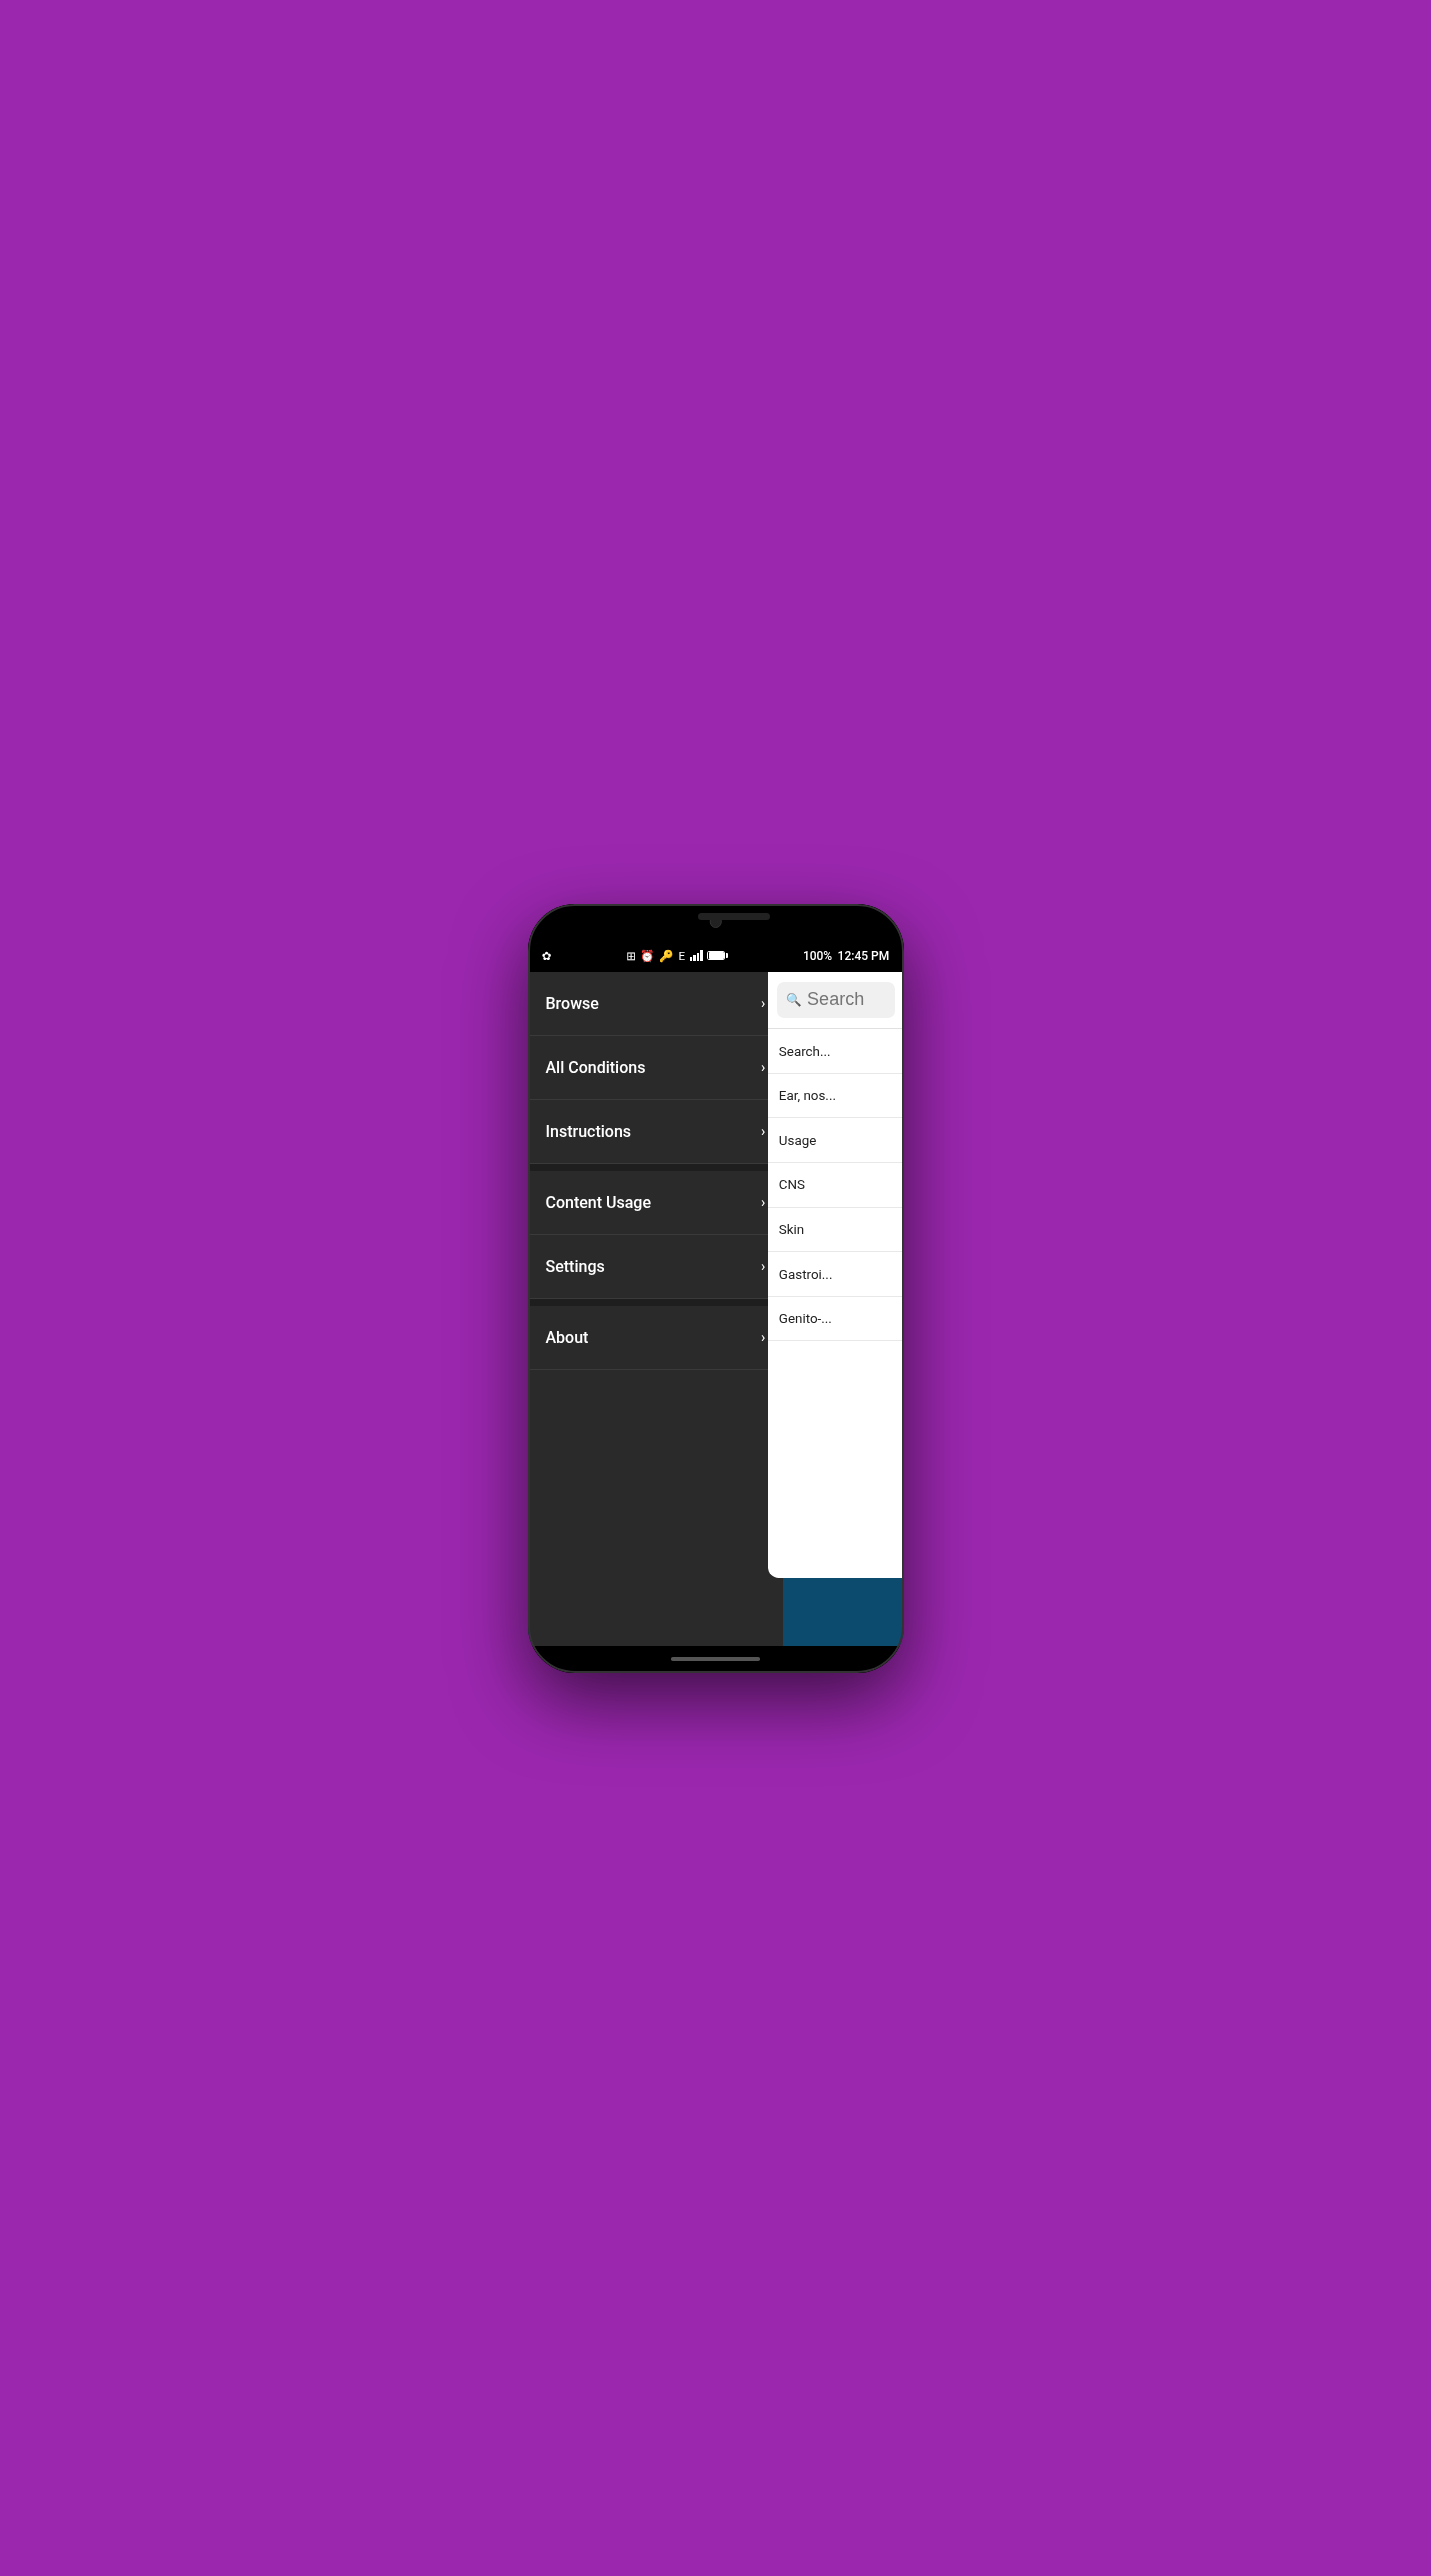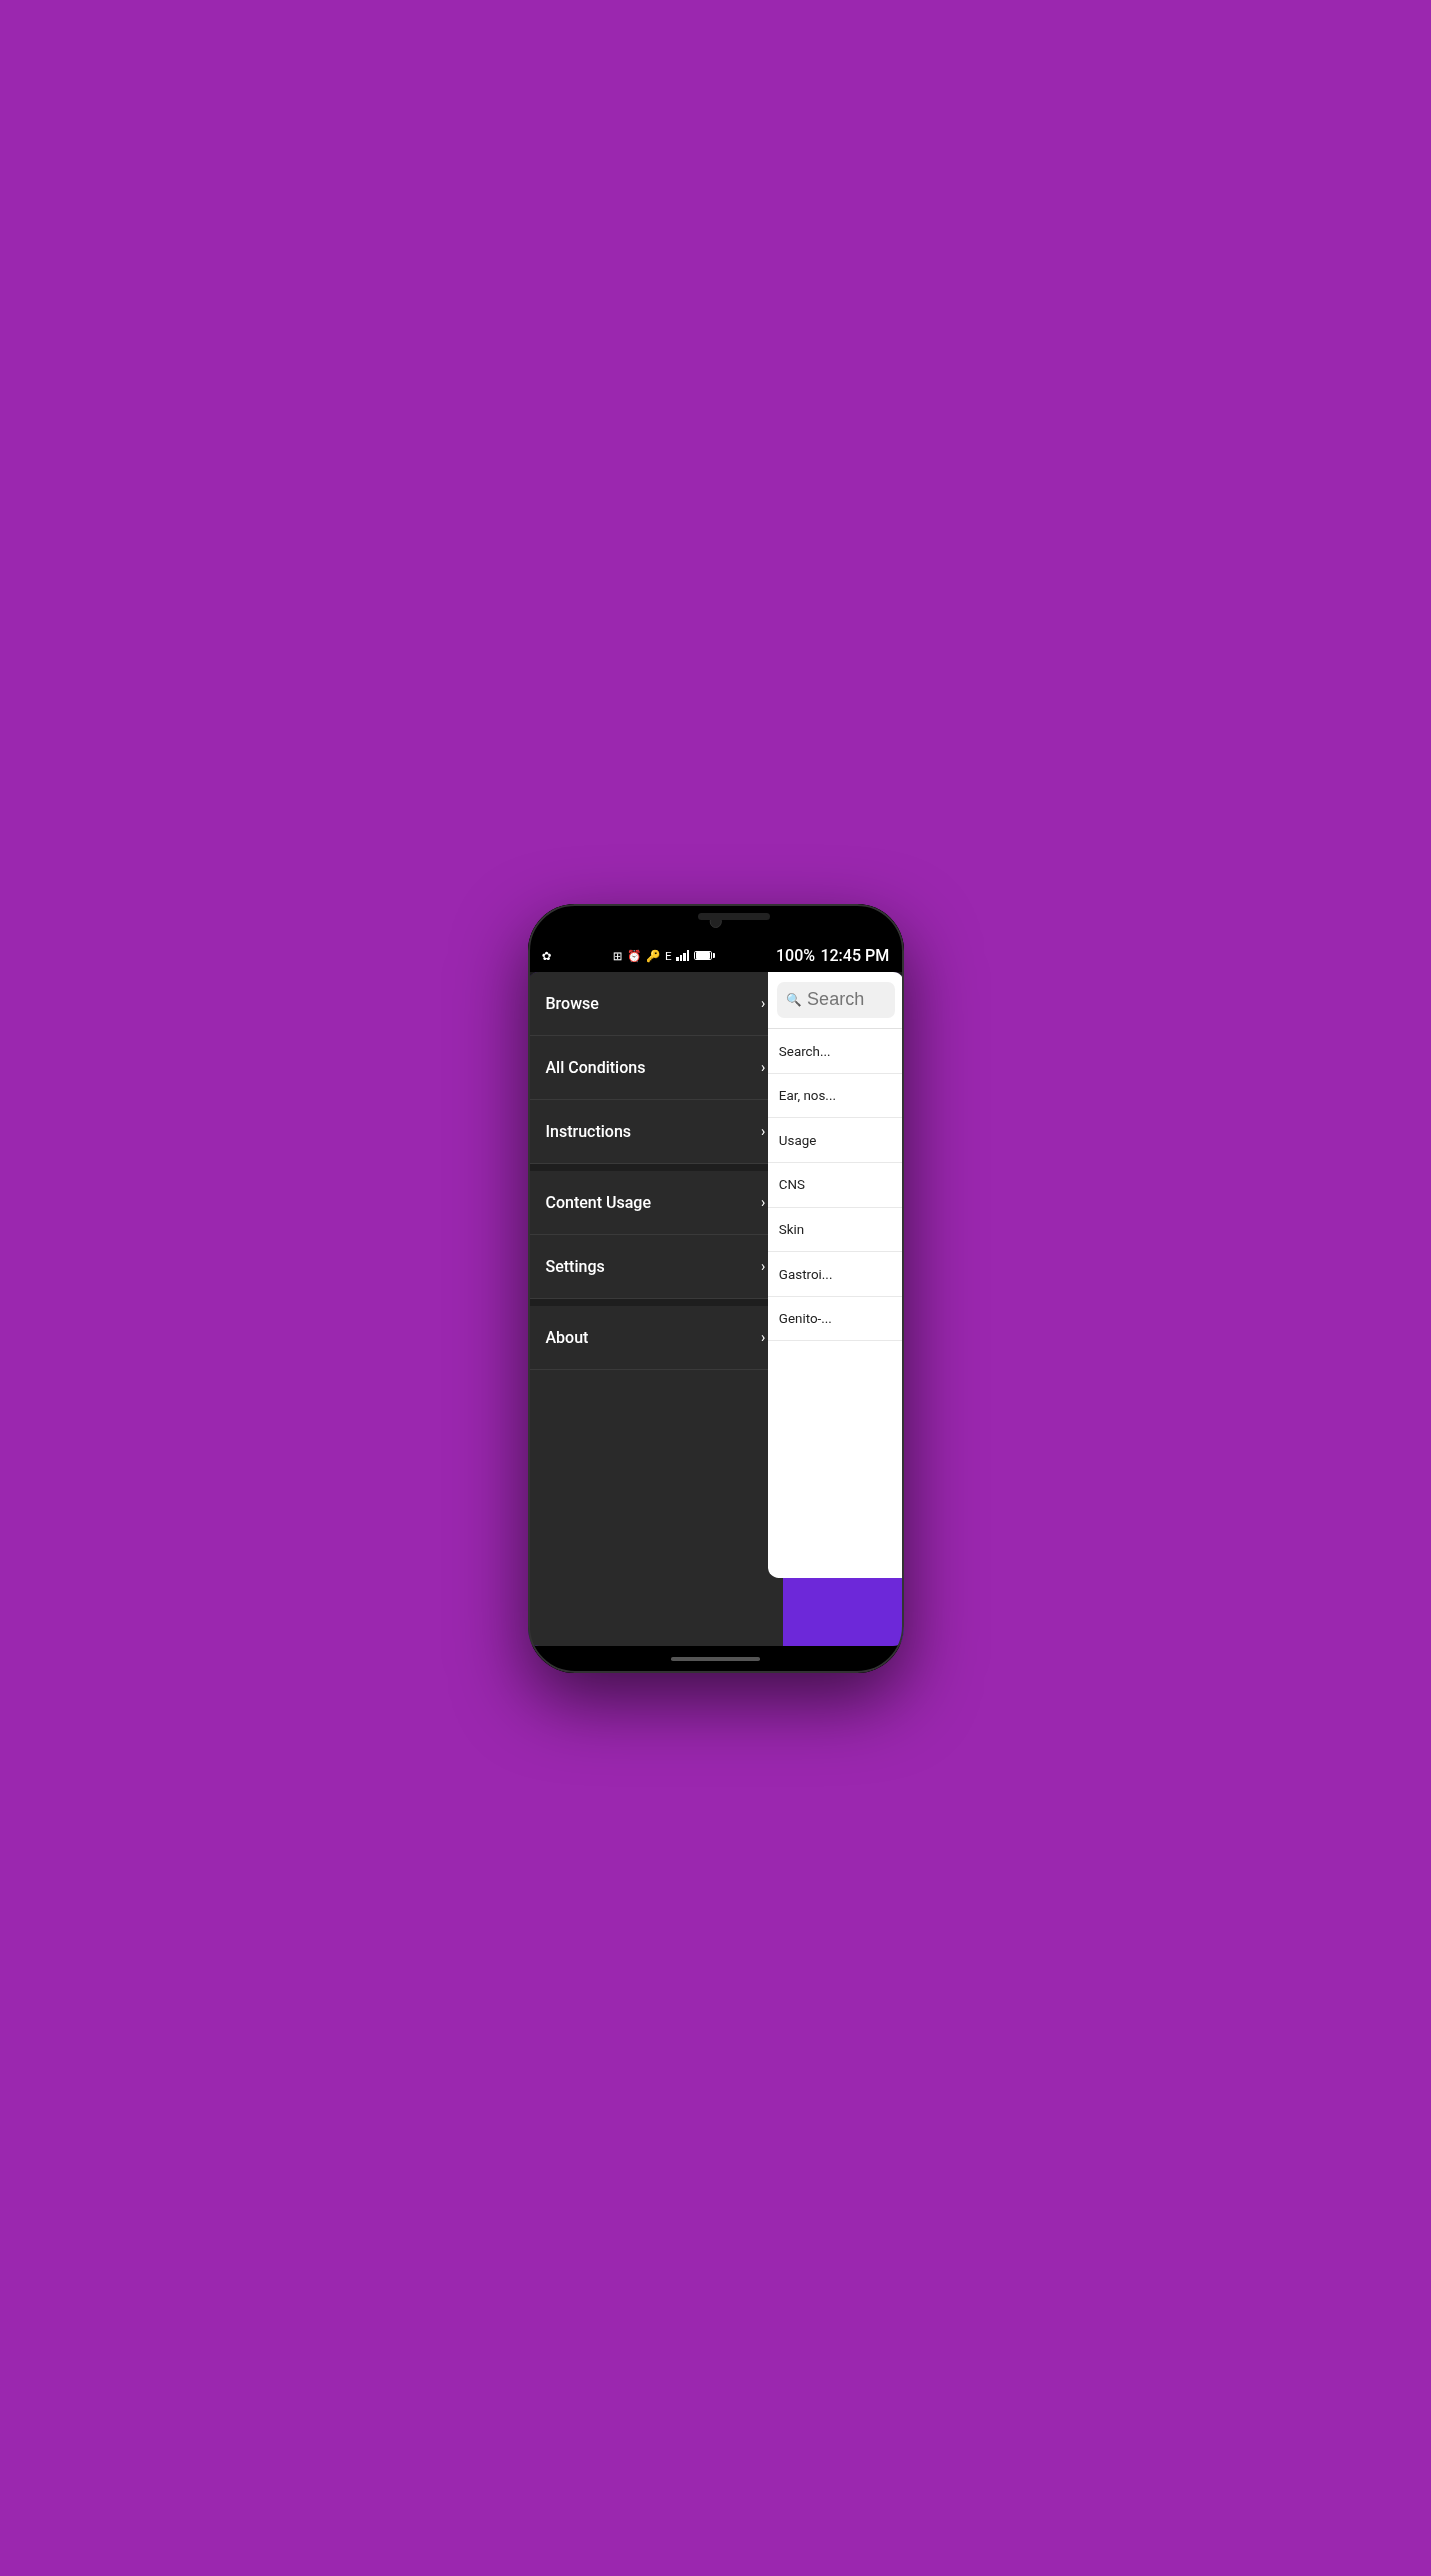--- a/index.html
+++ b/index.html
@@ -90,37 +90,36 @@
     .status-icon {
       color: white;
       font-size: 11.6px;
     }
 
     .status-right {
       display: flex;
       align-items: center;
       gap: 5.4px;
       color: white;
-      font-size: 16px;
+      font-size: 12px;
       font-weight: 500;
     }
 
     .status-icons-center {
       display: flex;
       align-items: center;
       gap: 4.5px;
     }
 
     
     .app-content {
       flex: 1;
-      background: #6d28d9;
+      background: #0c4a6e;
       position: relative;
       overflow: hidden;
-      border-radius: 11px;
     }
 
     
     .app-header {
       height: 50px;
       background: #1e1e1e;
       display: flex;
       align-items: center;
       justify-content: flex-end;
       padding: 0 14.3px;

